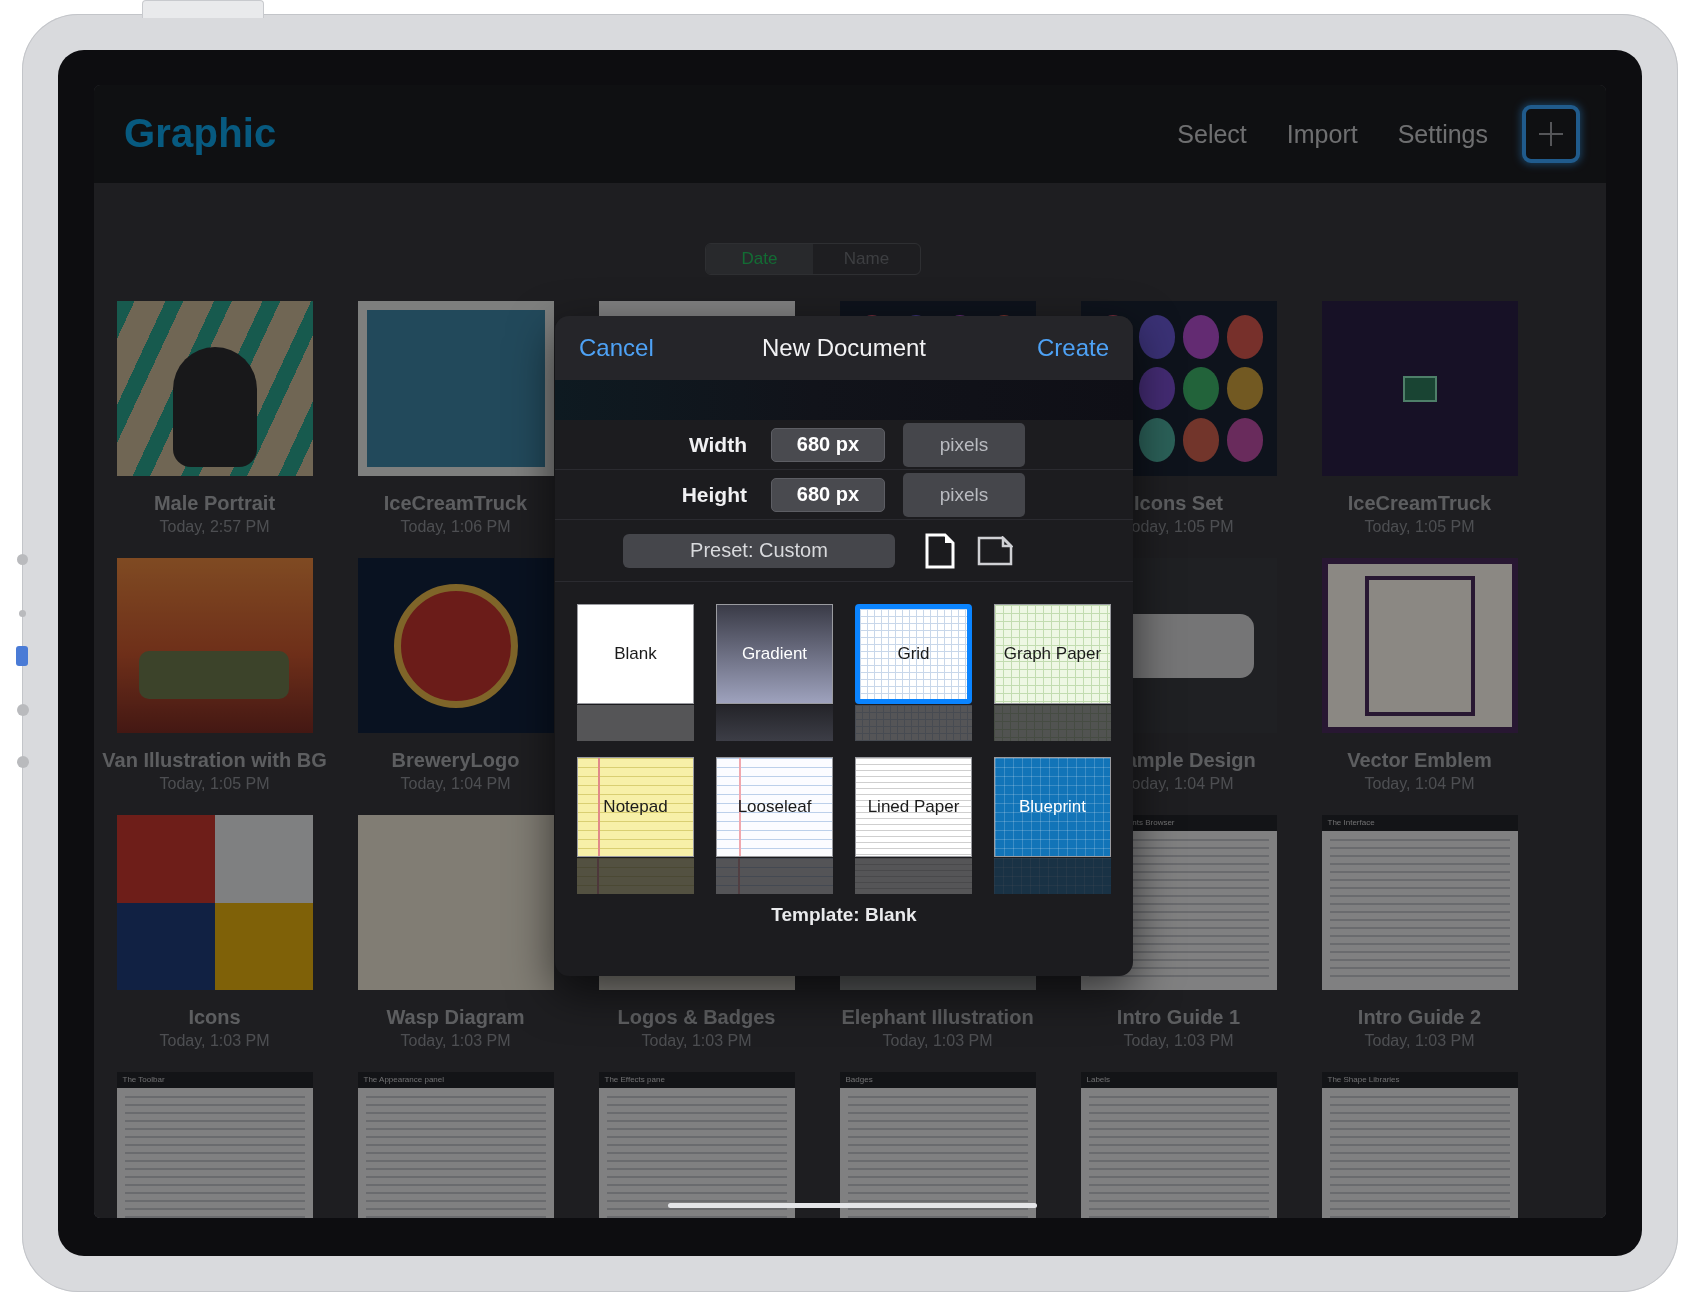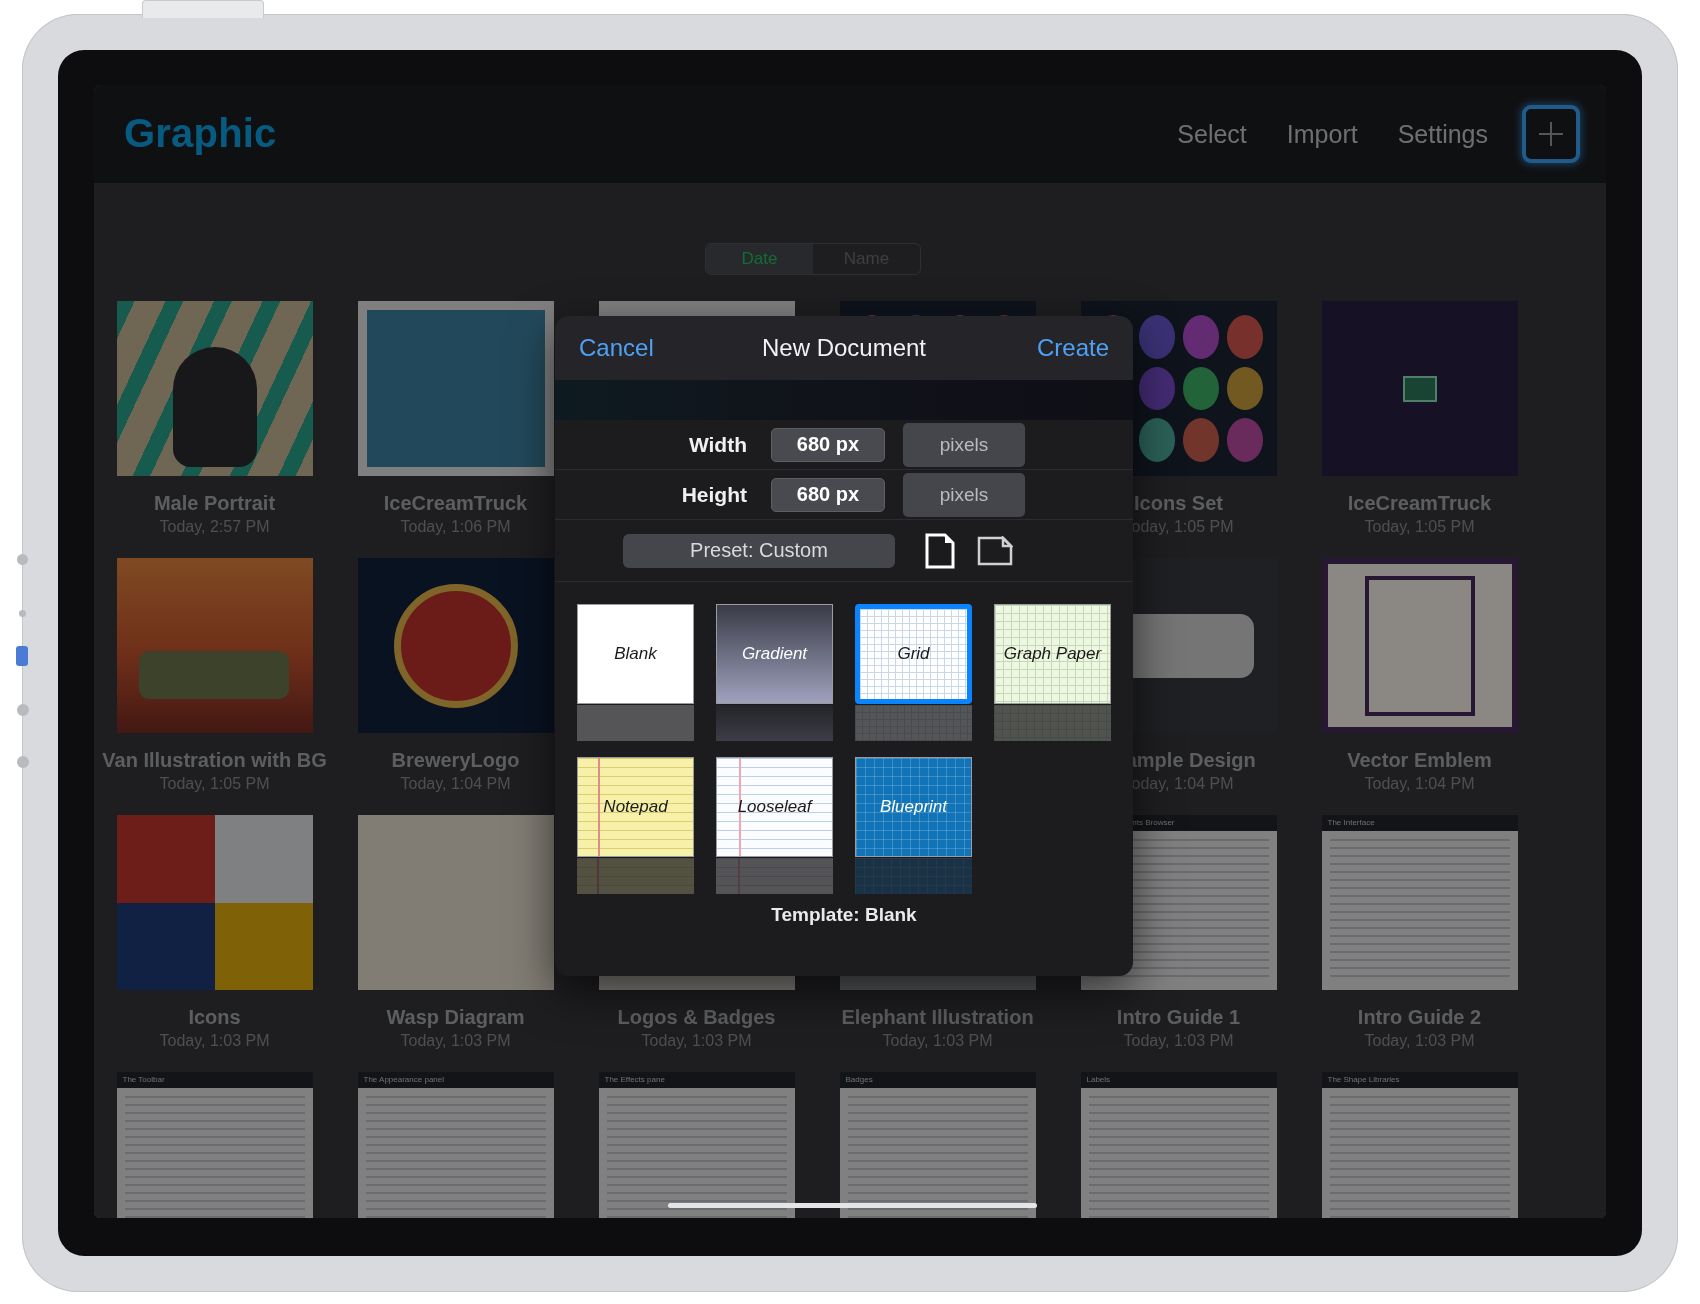--- a/index.html
+++ b/index.html
@@ -187,21 +187,21 @@
     margin-left: 68px; width: 272px; height: 34px; background: #45464b; border-radius: 6px;
     display:flex; align-items:center; justify-content:center;
     font-size: 20px; color: #d9dadd; cursor: pointer;
   }
   .orient {
     width: 30px; height: 36px; margin-left: 30px; position: relative; cursor: pointer;
   }
   .orient svg { display:block; }
 
   .tpl-area { padding: 22px 22px 0 22px; }
-  .tpl-grid { display: grid; grid-template-columns: repeat(4, 1fr); gap: 16px 22px; font-style: italic; }
+  .tpl-grid { display: grid; grid-template-columns: repeat(4, 1fr); gap: 16px 22px; }
   .tpl-cell { position: relative; cursor: pointer; }
   .tpl-card {
     height: 100px; border: 1px solid #9a9ba0; position: relative;
     display: flex; align-items: center; justify-content: center;
     overflow: hidden;
   }
   .tpl-cell.selected .tpl-card { border: 5px solid #0a84ff; border-radius: 4px; }
   .tpl-cell.selected { outline: none; }
   .tpl-label { font-size: 17px; color: #1b1b1b; position: relative; z-index: 2; }
   .tpl-label.light { color: #ffffff; }
@@ -581,20 +581,26 @@
                   </div>
                   <div class="tpl-reflect f-notepad" style="opacity: 0.25;"></div>
                 </div>
                 <div class="tpl-cell">
                   <div class="tpl-card f-looseleaf">
                     <div class="tpl-label">Looseleaf</div>
                   </div>
                   <div class="tpl-reflect f-looseleaf" style="opacity: 0.25;"></div>
                 </div>
                 <div class="tpl-cell">
+                  <div class="tpl-card f-lined">
+                    <div class="tpl-label">Lined Paper</div>
+                  </div>
+                  <div class="tpl-reflect f-lined" style="opacity: 0.25;"></div>
+                </div>
+                <div class="tpl-cell">
                   <div class="tpl-card f-blueprint">
                     <div class="tpl-label light">Blueprint</div>
                   </div>
                   <div class="tpl-reflect f-blueprint" style="opacity: 0.25;"></div>
                 </div>
               </div>
             <div class="tpl-footer">Template: Blank</div>
           </div>
         </div>
 

